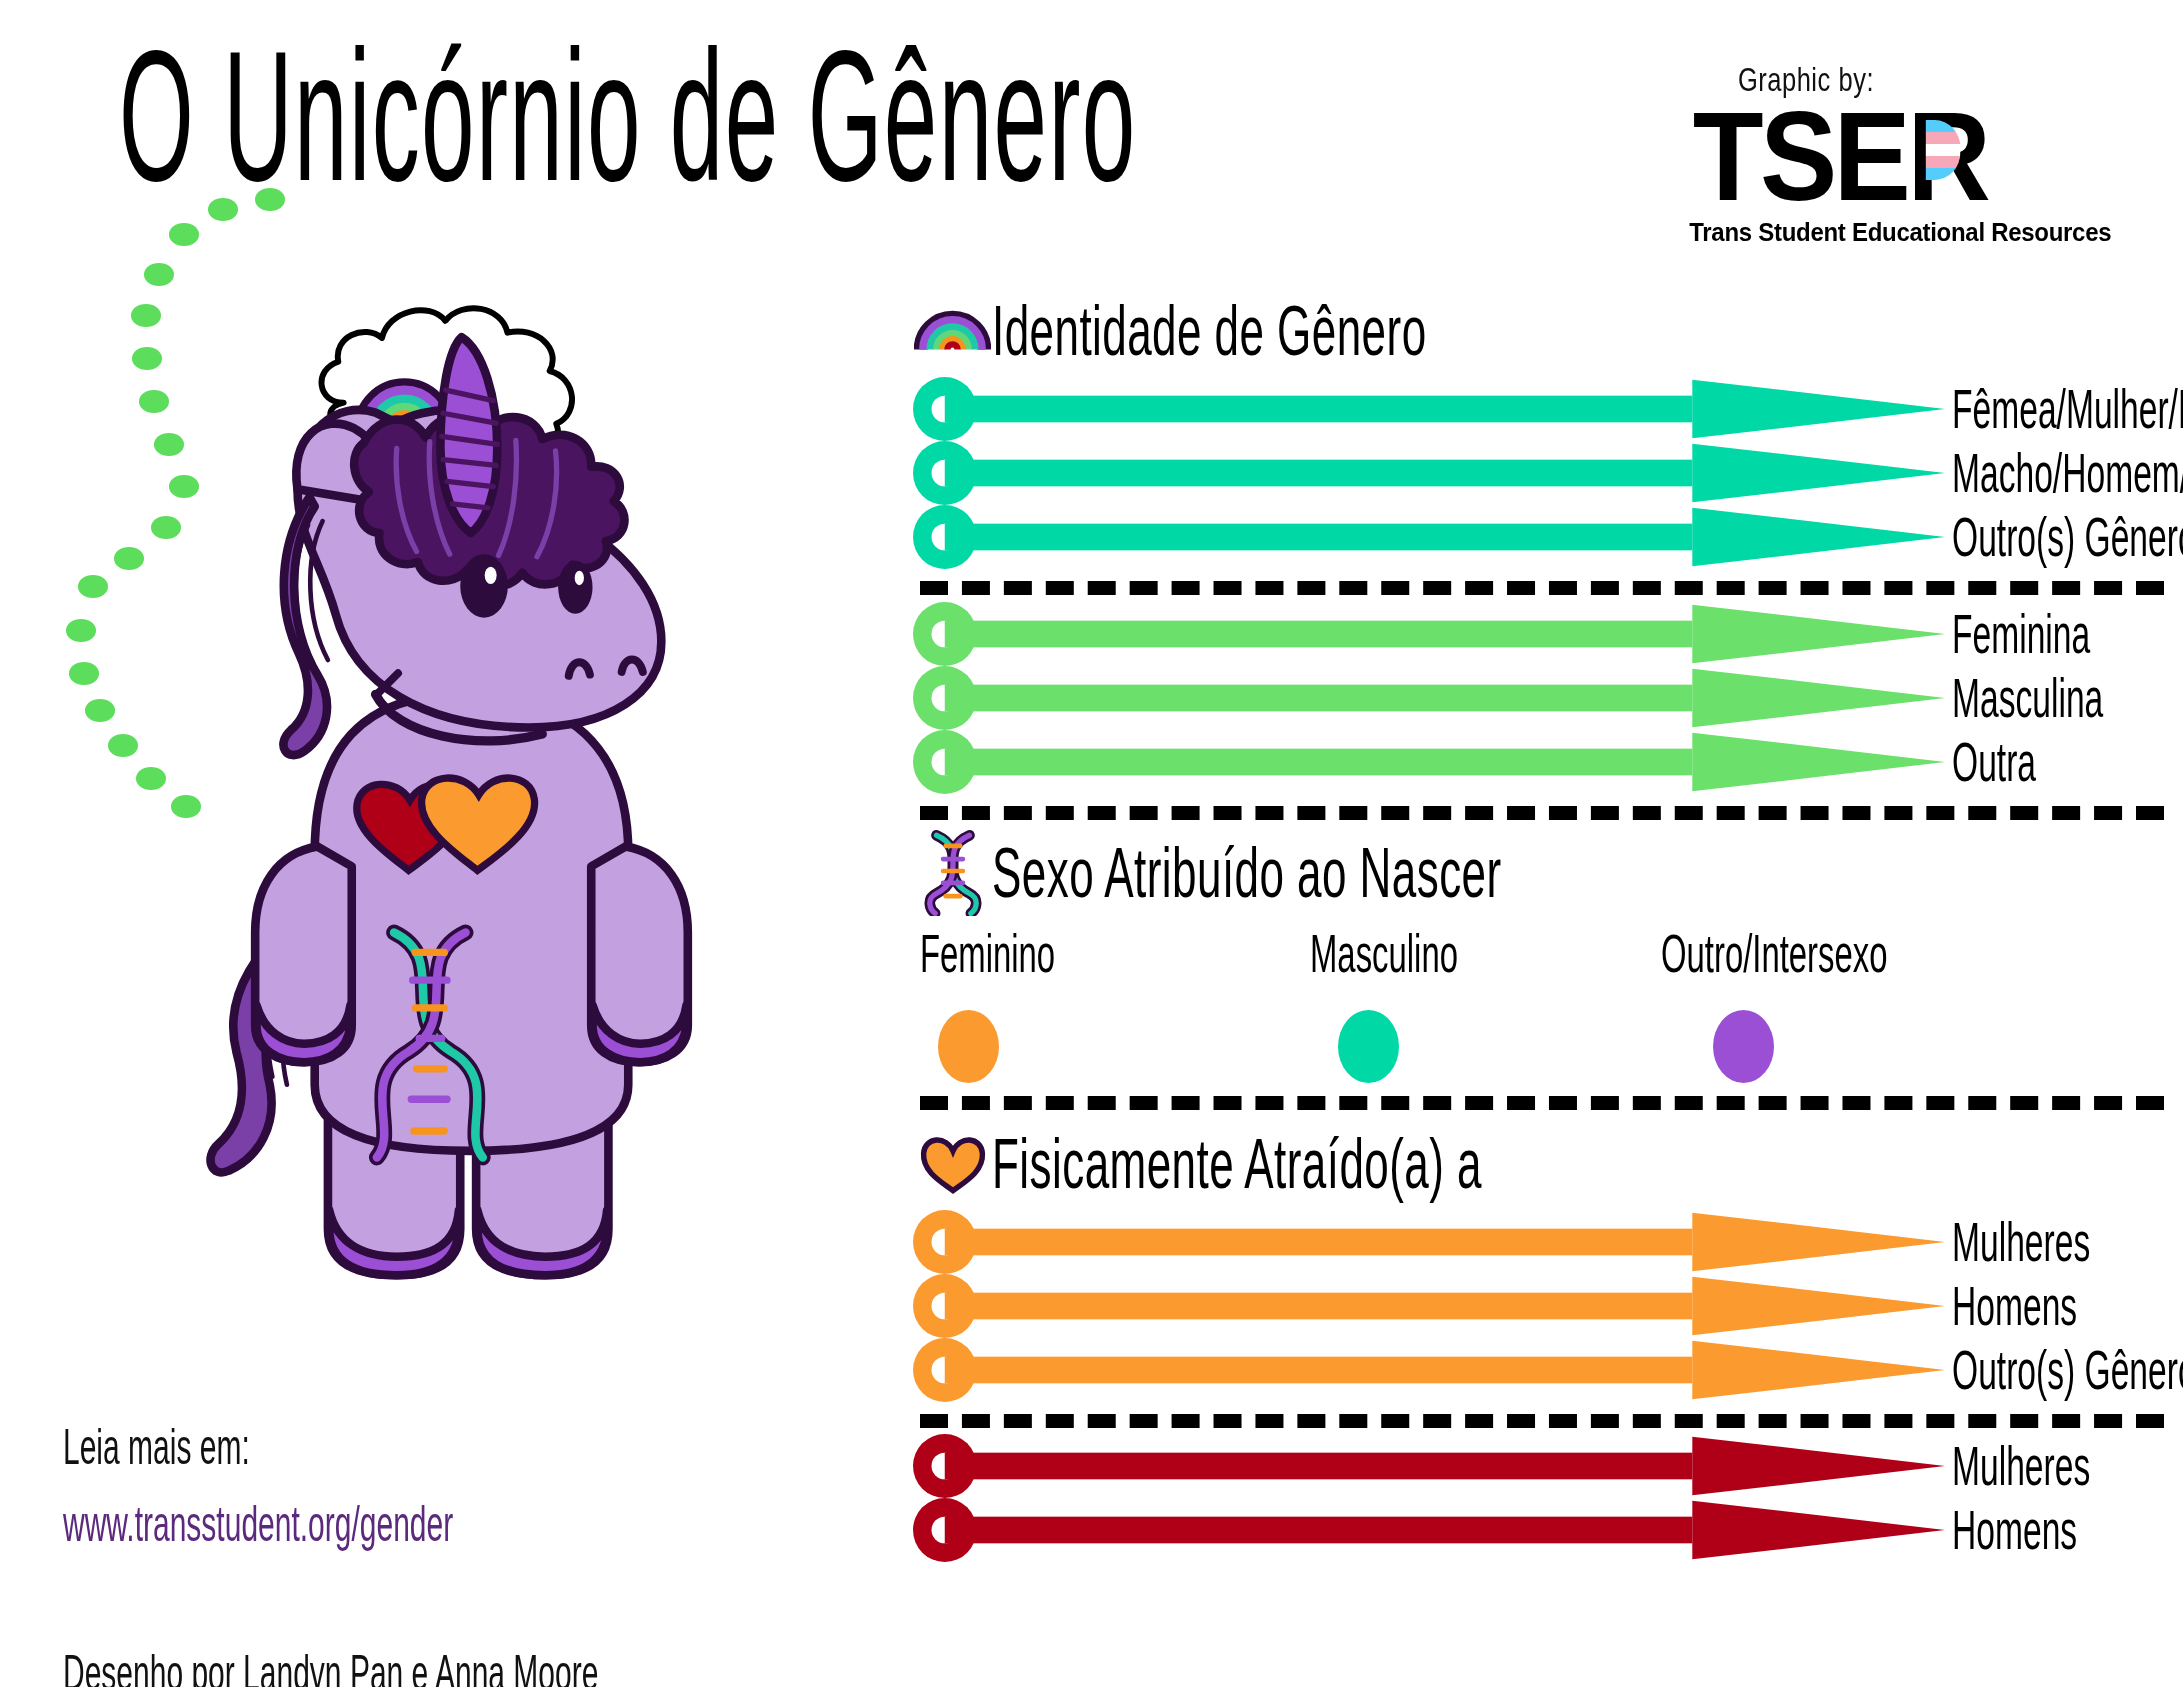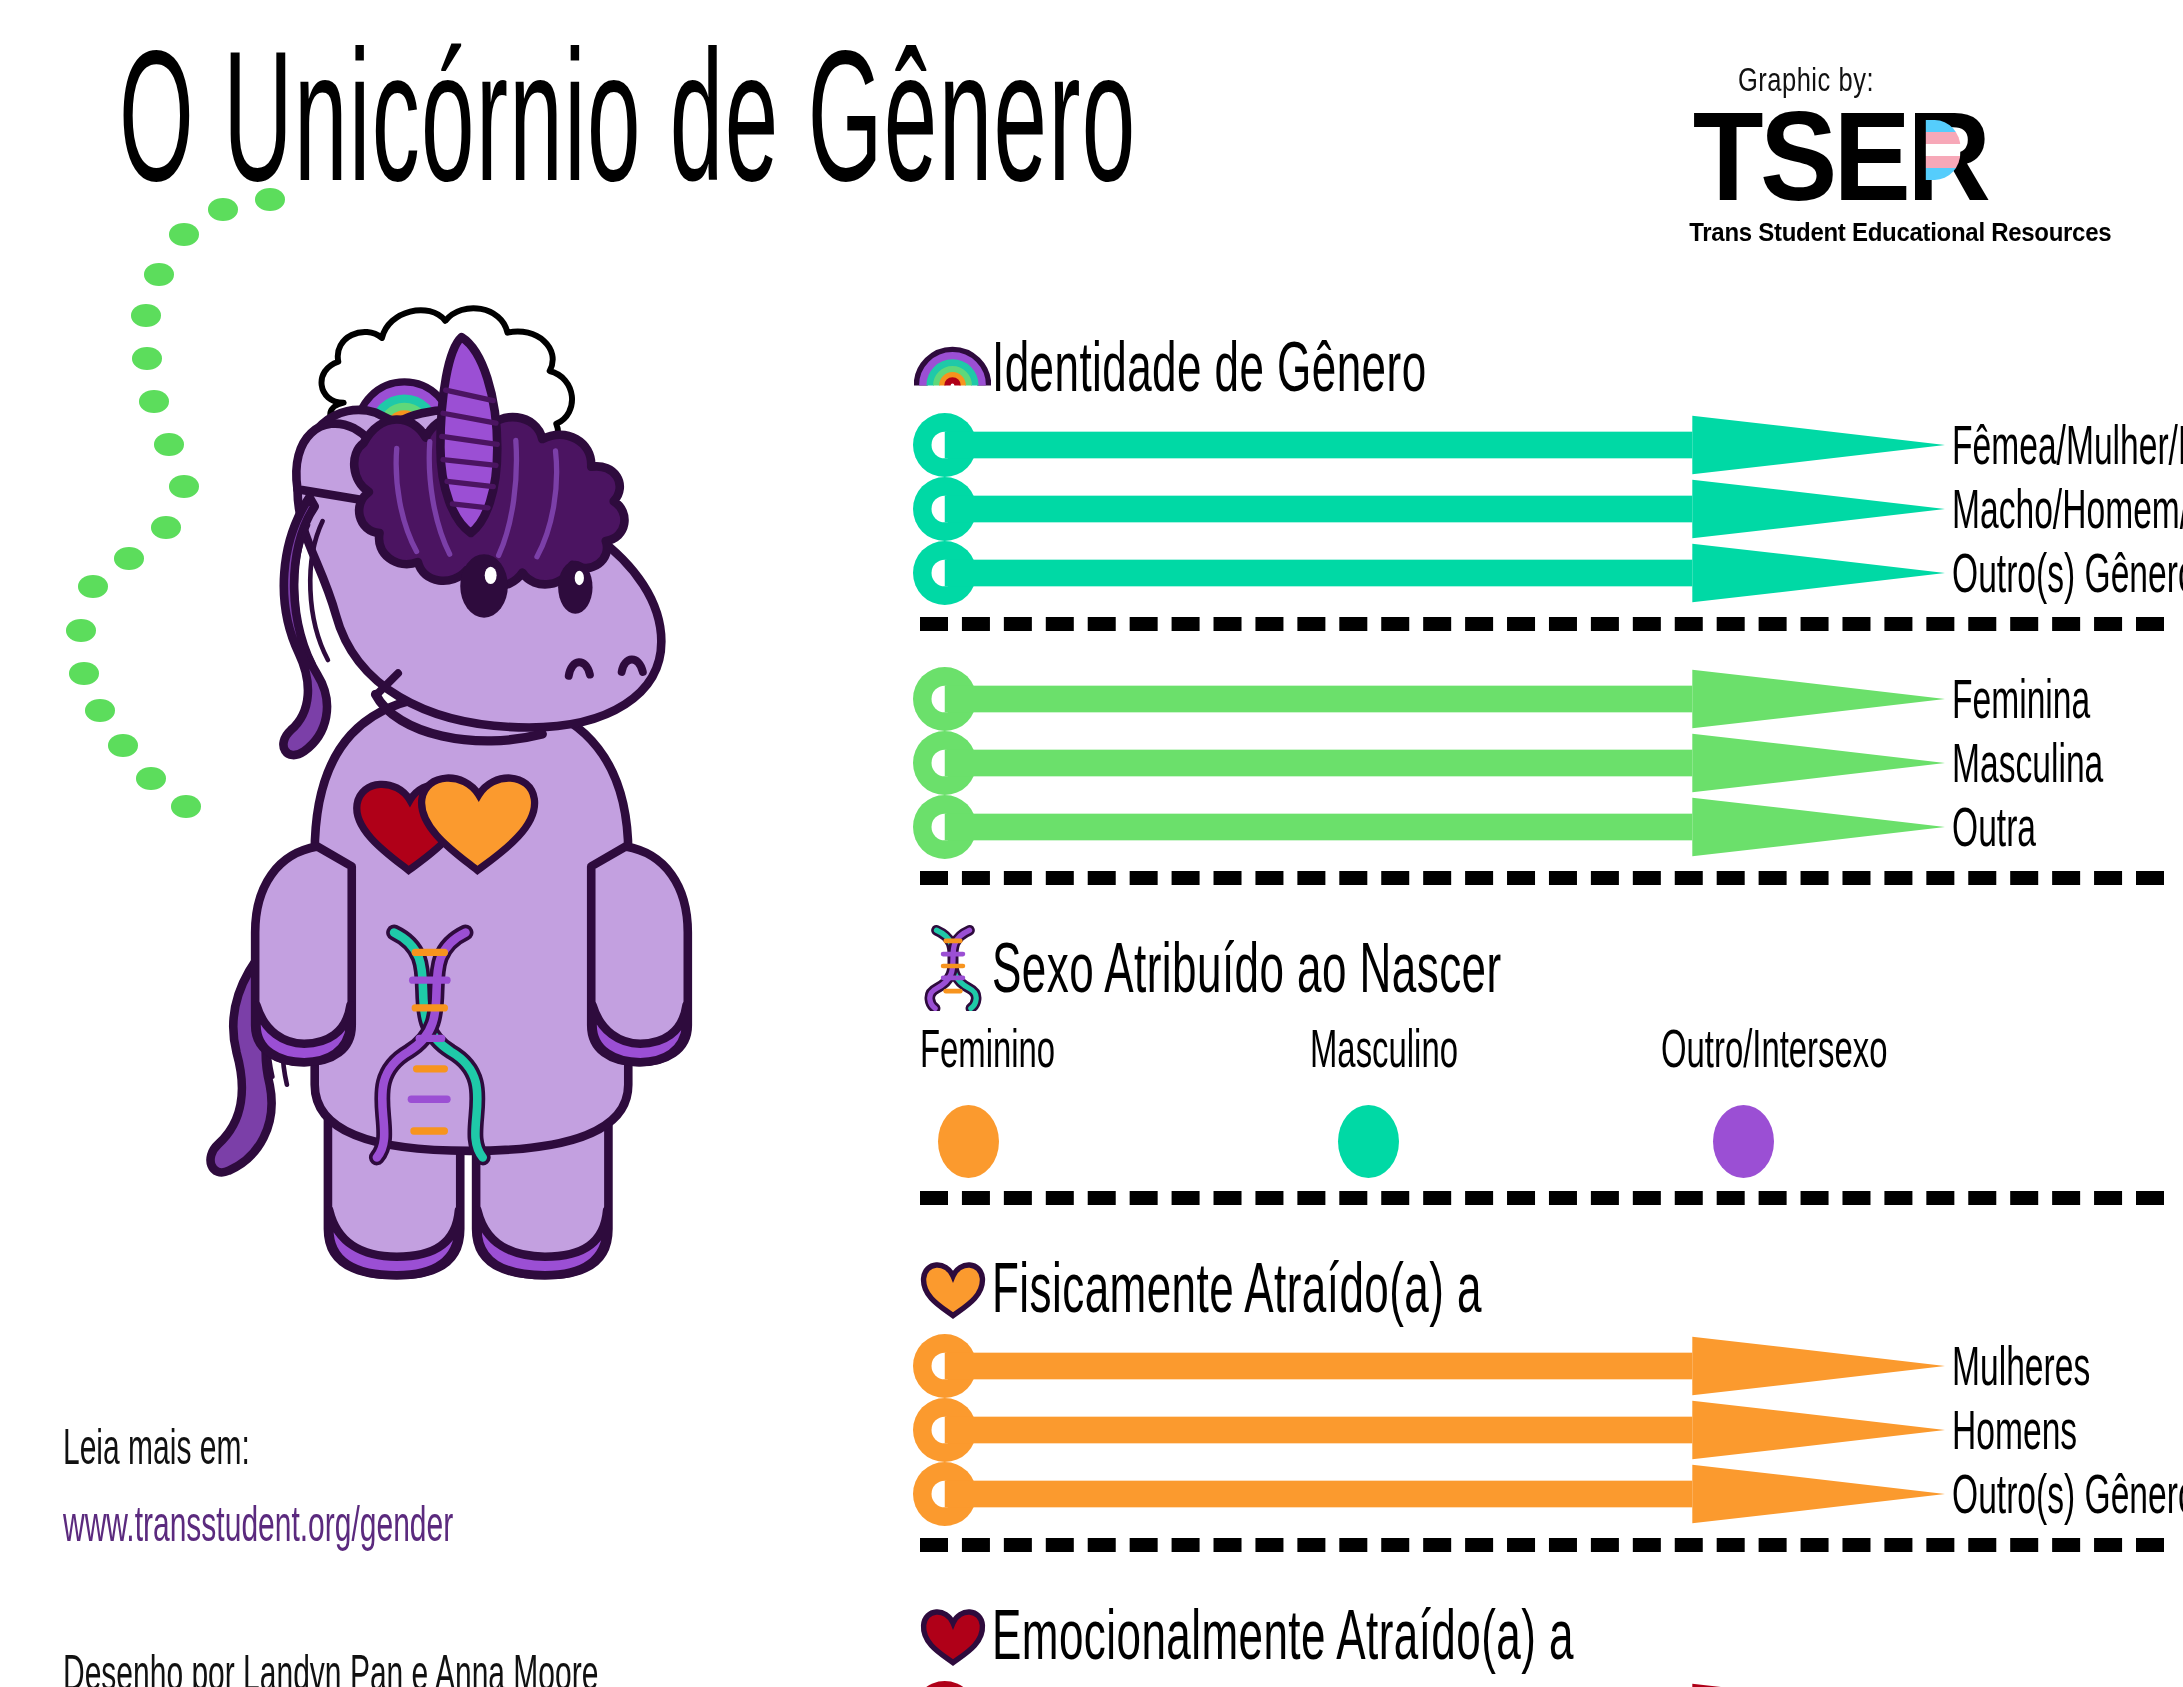--- a/index.html
+++ b/index.html
@@ -34,21 +34,21 @@
   
   .gdot { position:absolute; width:30px; height:22.5px; border-radius:50%;
           background:#5cdd5c; }
 
   
   #bubble { position:absolute; left:304px; top:13.2px; width:284px; height:218px; }
 
   
   #right { position:absolute; left:913px; top:284px; width:1257px; }
 
-  .section { position:relative;margin-top:36px; }
+  .section { position:relative; }
   .sec-head { display:flex; align-items:center; height:93px; }
   .sec-icon { width:79px; height:73px; flex:0 0 79px;
               display:flex; align-items:center; justify-content:center; }
   .sec-title { font-size:71px; line-height:71px; color:#000;
                transform:scaleX(0.62); transform-origin:left center;
                white-space:nowrap; letter-spacing:0.7px; }
 
   .rows { position:relative; }
   .row { position:relative; height:64px; display:flex; align-items:center; }
   .arrow-wrap { position:relative; width:1032px; height:64px; flex:0 0 1032px; }
@@ -406,29 +406,20 @@
     <rect x="48" y="28" width="1130" height="40" fill="#FB9A2E"></rect>
     <polygon points="1178,4 1178,92 1560,48" fill="#FB9A2E"></polygon>
   </svg>
           </div>
           <div class="row-label">Outro(s) Gênero(s)</div>
         </div>
       </div>
     </div>
     <div class="divider"></div>
     <div class="section">
-      <div class="sec-head">
-        <div class="sec-icon">
-          <svg viewBox="0 0 110 100" width="66" height="64">
-    <path d="M55 30 C44 4 8 6 6 34 C4 66 40 84 55 96 C70 84 106 66 104 34
-             C102 6 66 4 55 30 Z" fill="#B00018" stroke="#2E0B3D" stroke-width="9"></path>
-  </svg>
-        </div>
-        <div class="sec-title">Emocionalmente Atraído(a) a</div>
-      </div>
       <div class="rows">
         <div class="row">
           <div class="arrow-wrap">
             <svg class="arrow-svg" viewBox="0 0 1560 96" preserveAspectRatio="none">
     <circle cx="48" cy="48" r="48" fill="#B00018"></circle>
     <circle cx="48" cy="48" r="20" fill="#ffffff"></circle>
     <rect x="48" y="28" width="1130" height="40" fill="#B00018"></rect>
     <polygon points="1178,4 1178,92 1560,48" fill="#B00018"></polygon>
   </svg>
           </div>

